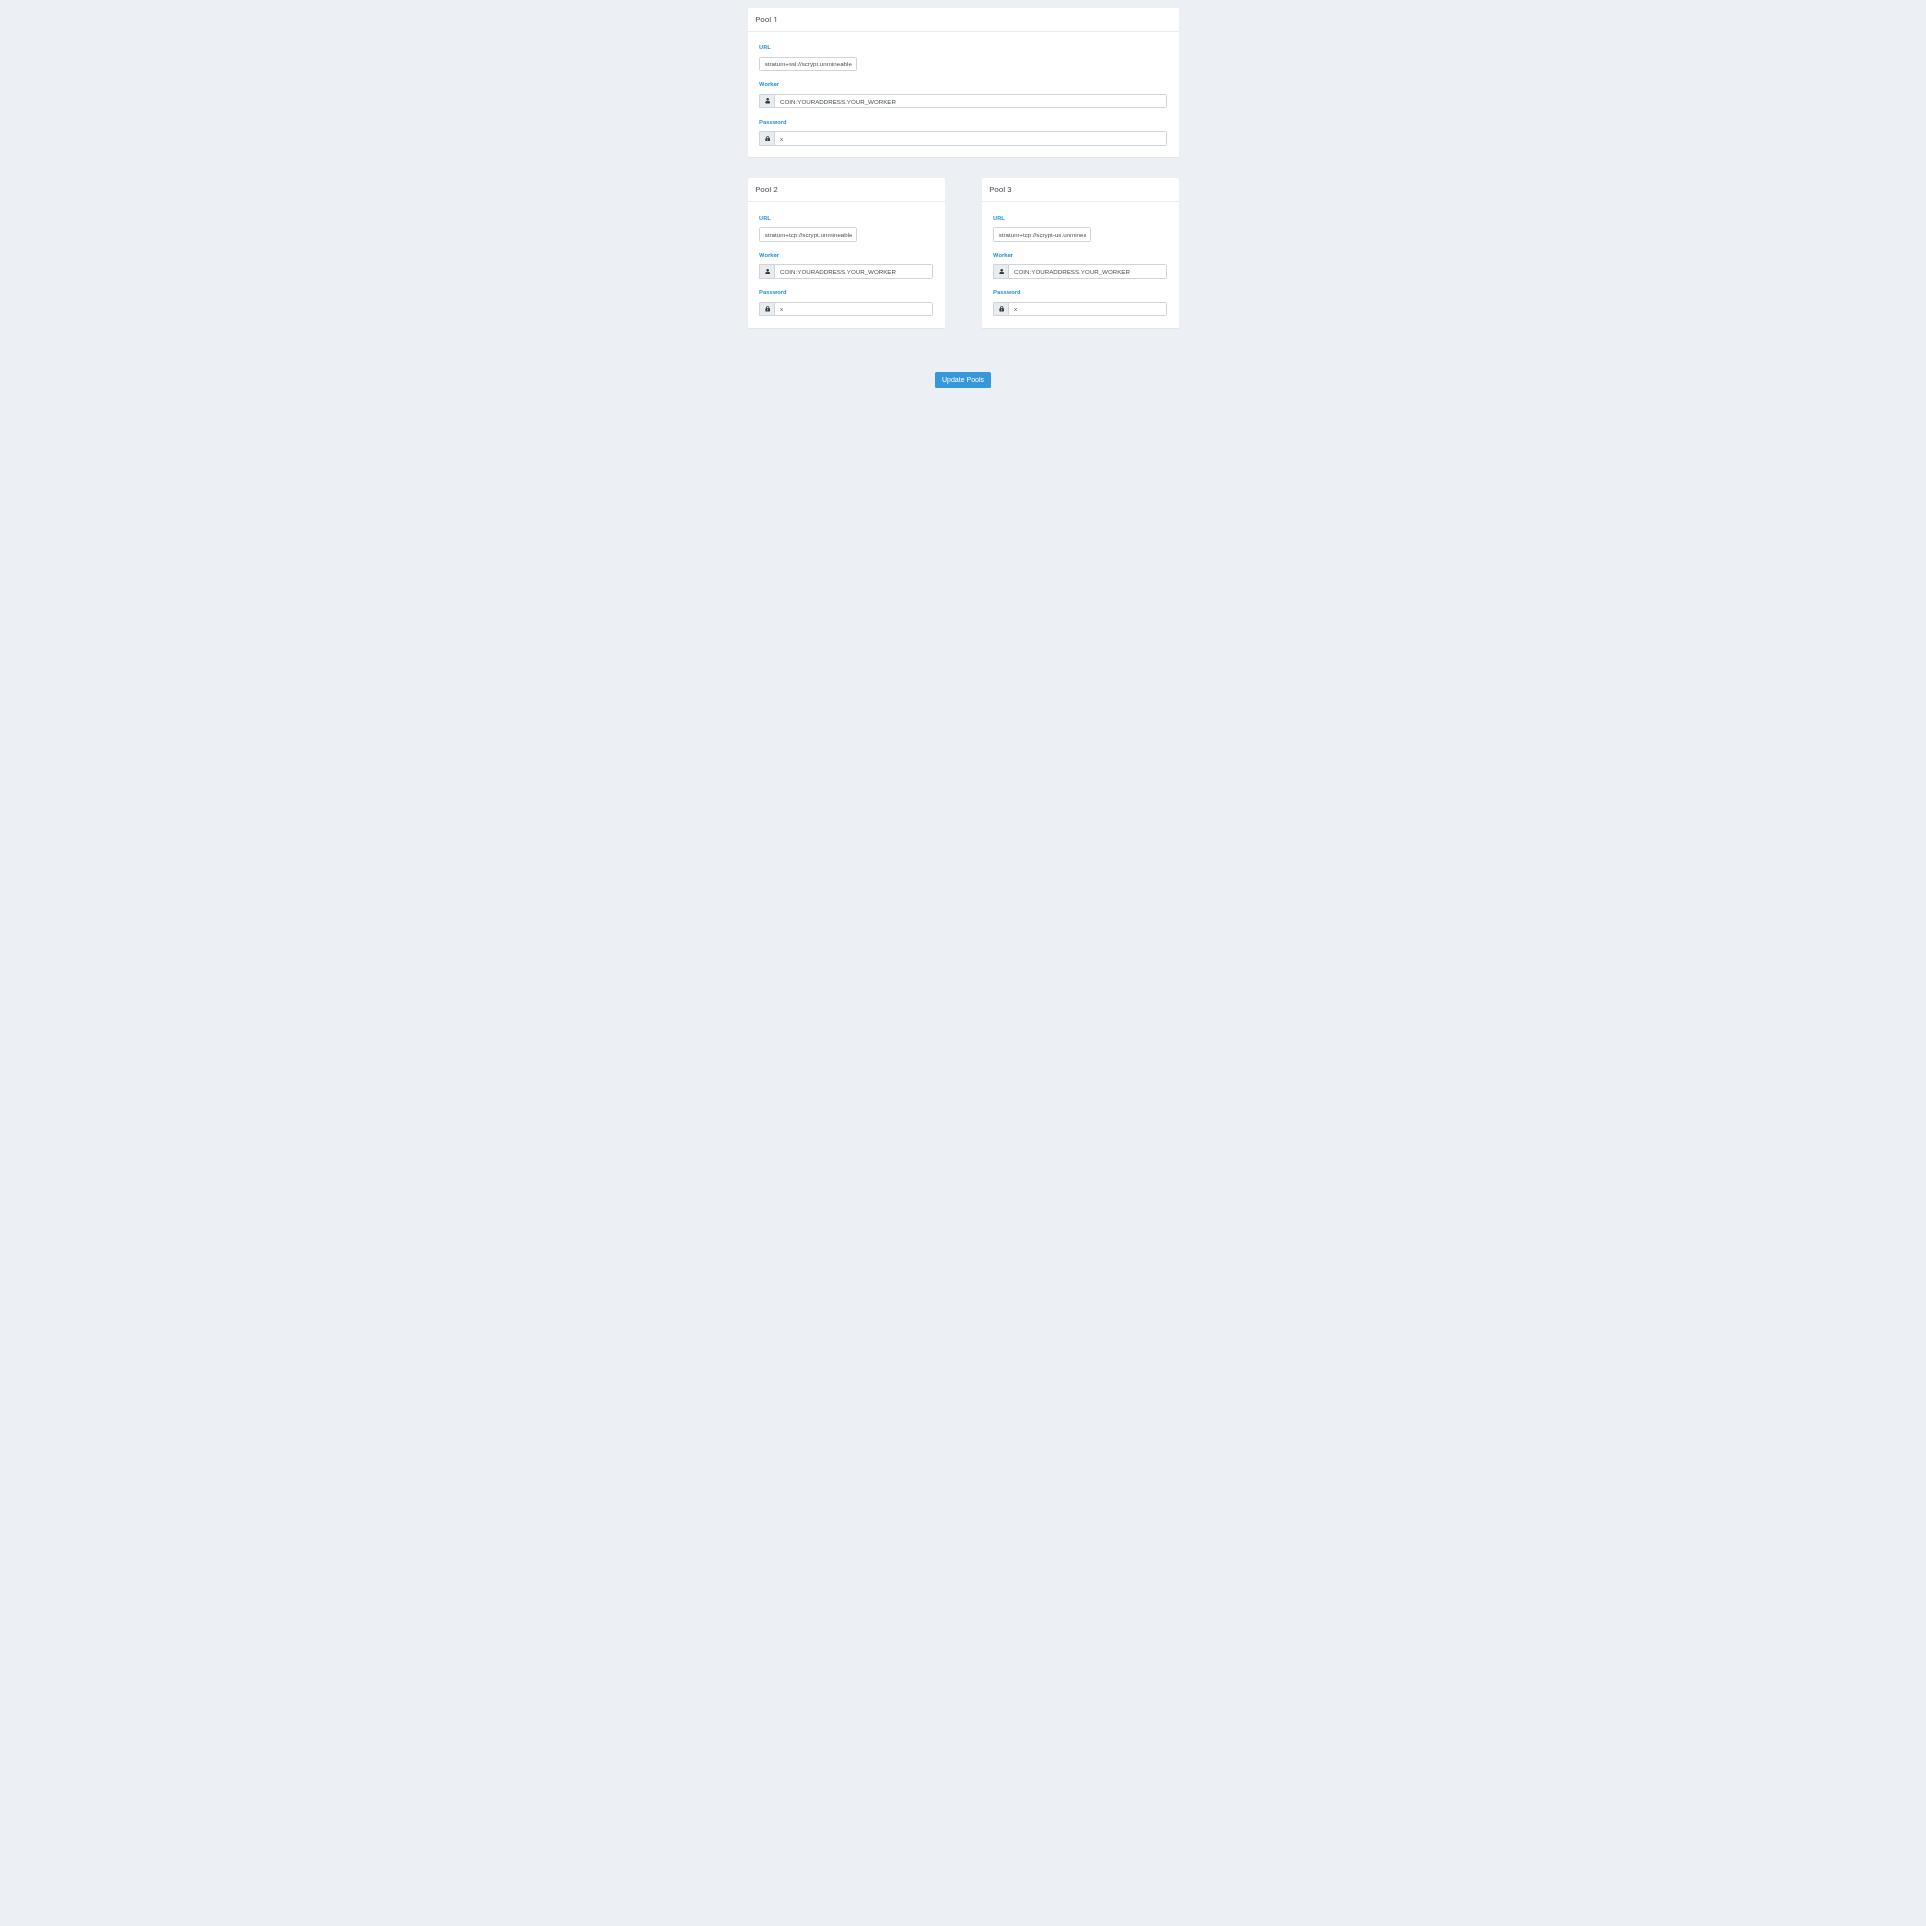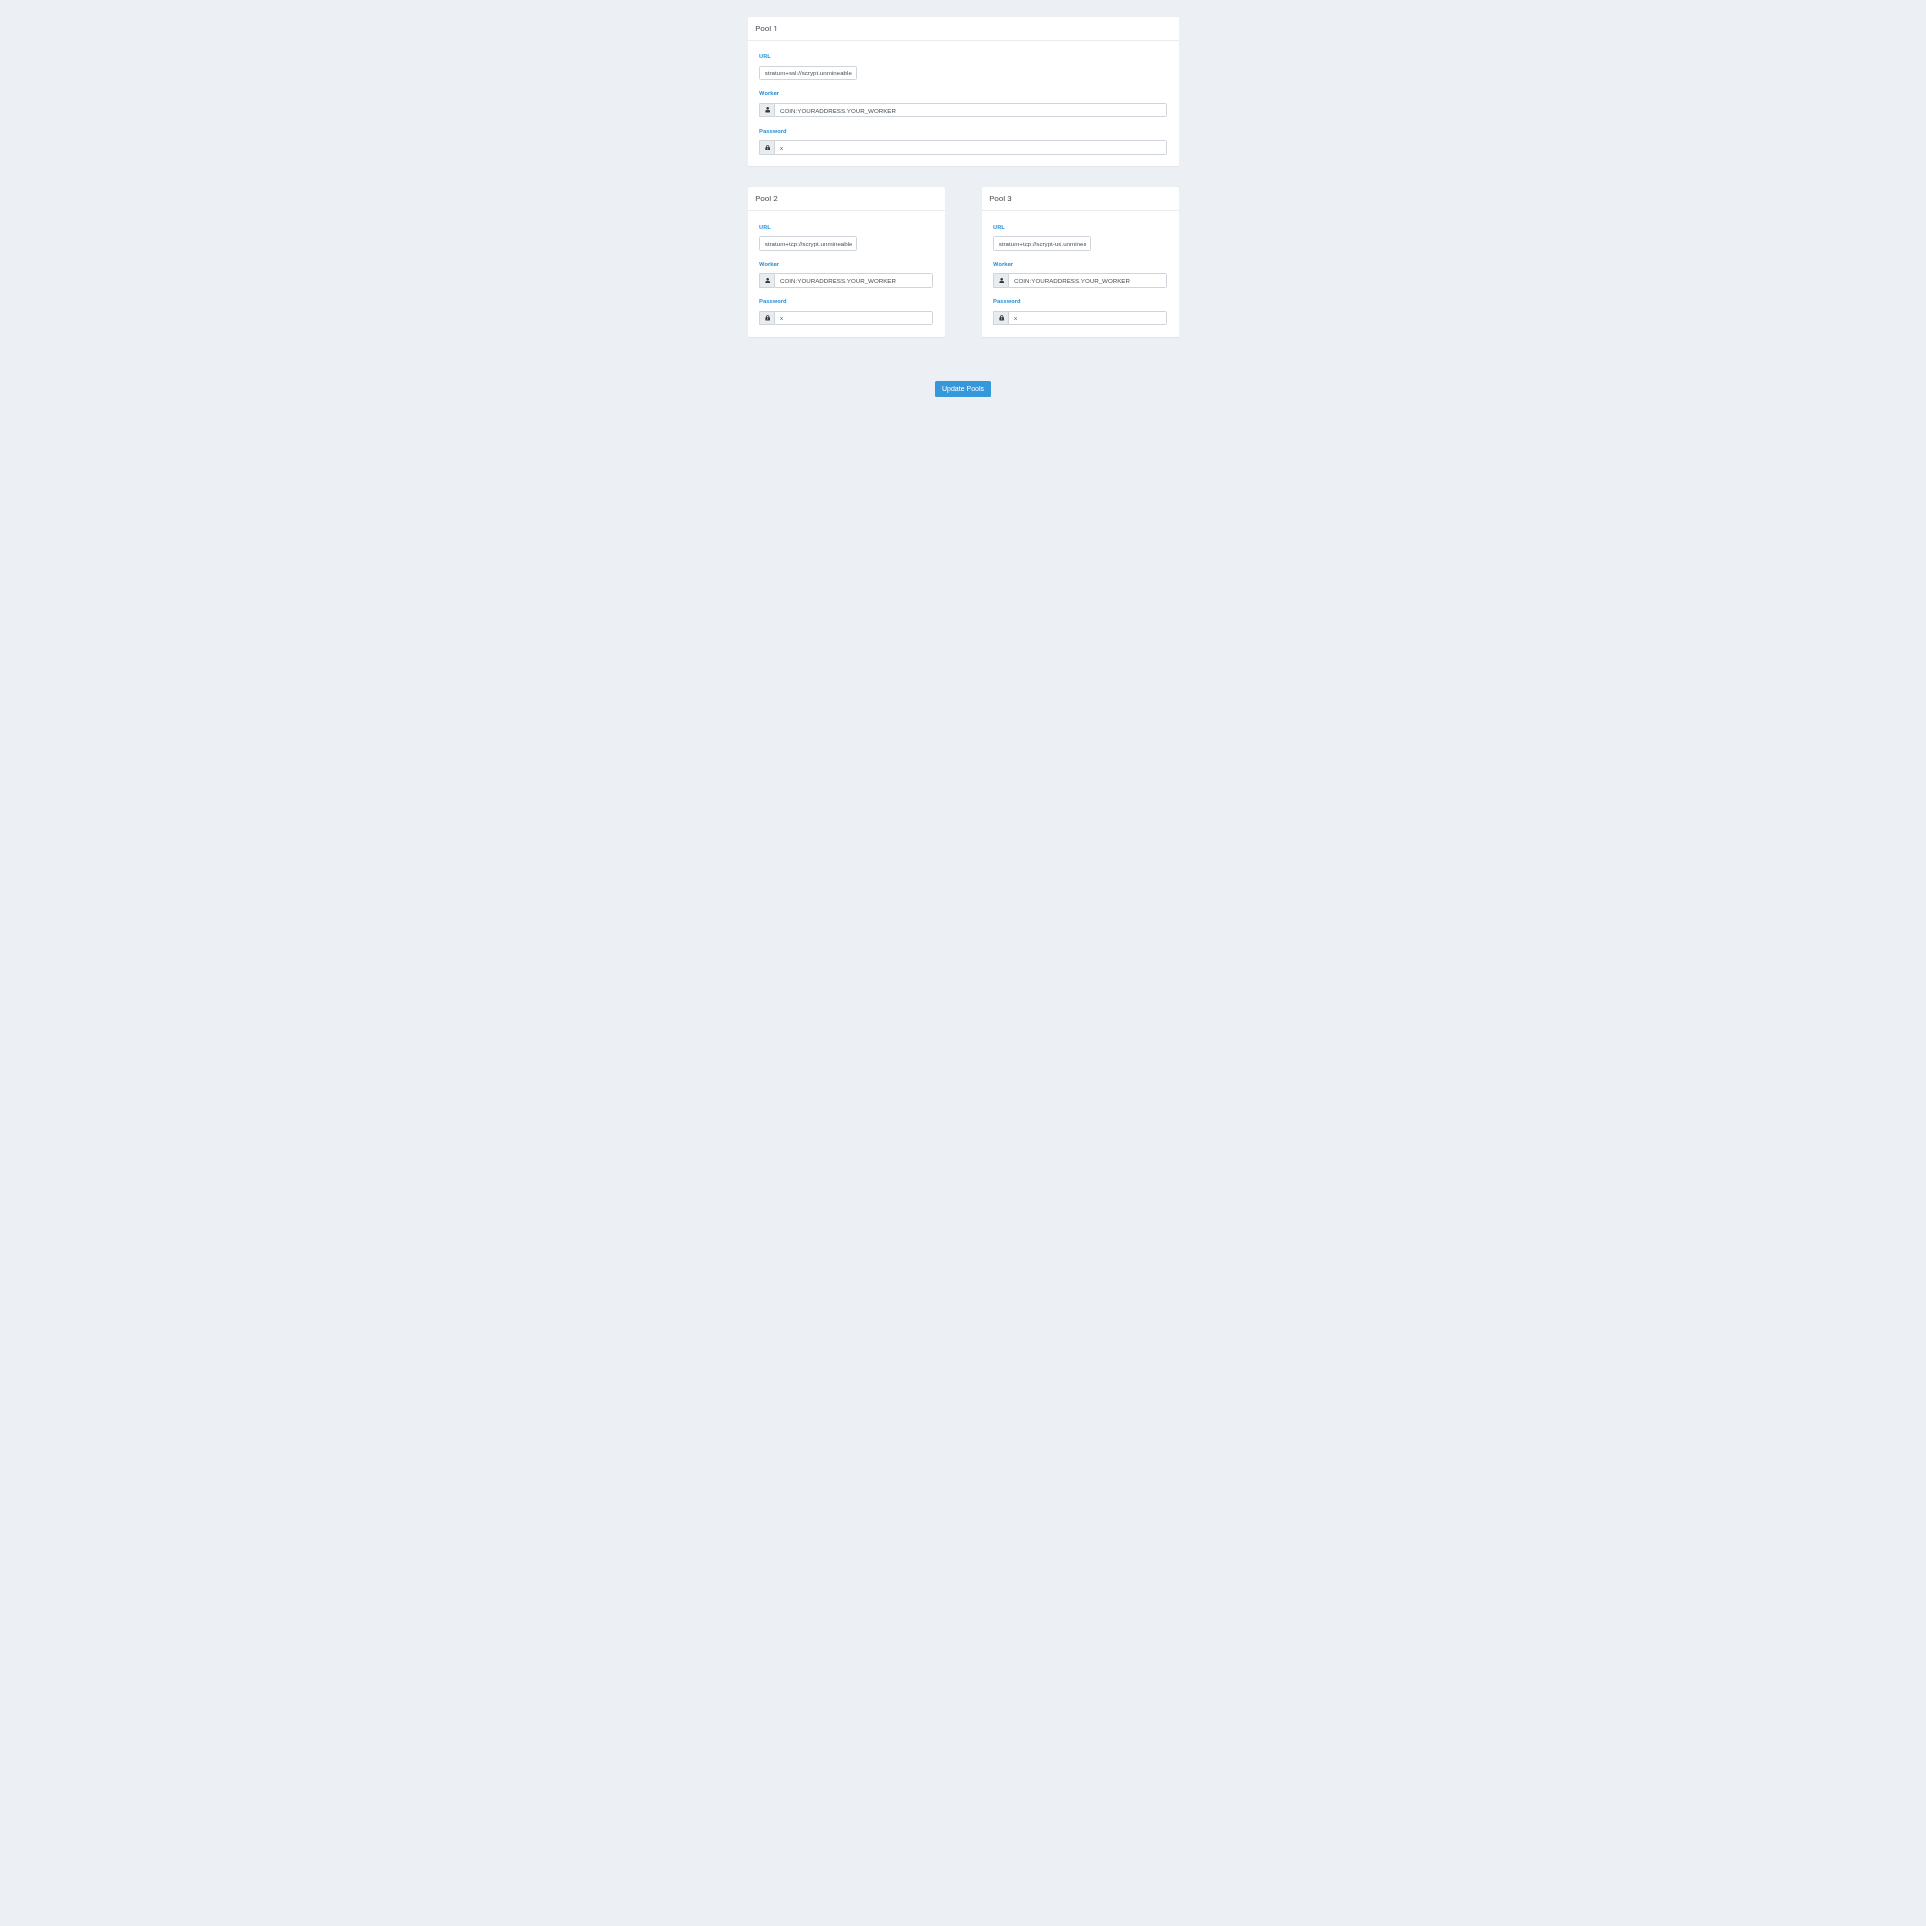--- a/index.html
+++ b/index.html
@@ -8,21 +8,21 @@
       padding: 0;
     }
     body {
       background: #eceff3;
       font-family: -apple-system, BlinkMacSystemFont, "Segoe UI", Roboto, "Helvetica Neue", Arial, sans-serif;
       padding: 7.7px;
       color: #333;
     }
     .container {
       max-width: 431px;
-      margin: 9px auto;
+      margin: 0 auto;
     }
     .card {
       background: #fff;
       border-radius: 1.5px;
       box-shadow: 0 0.4px 1.2px rgba(0,0,0,0.05);
       margin-bottom: 21px;
     }
     .card-header {
       padding: 7px 7.7px;
       border-bottom: 0.4px solid #e9ecef;

